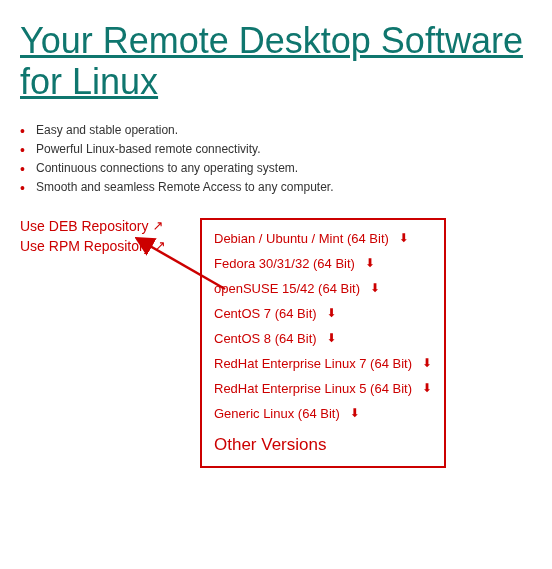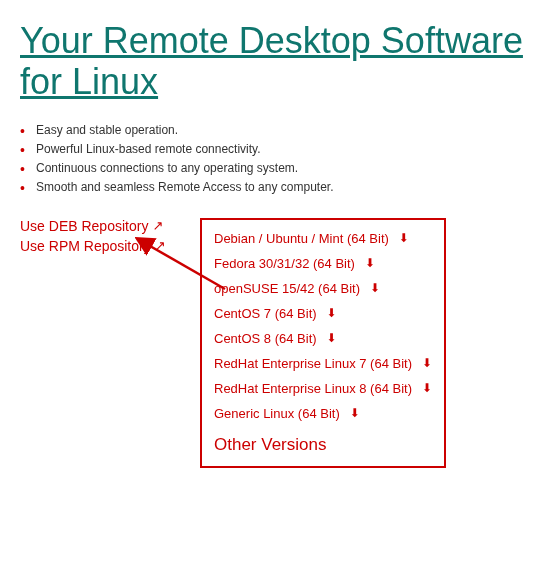--- a/index.html
+++ b/index.html
@@ -173,21 +173,21 @@
       </a>
       <a href="#" class="download-link">
         <span>CentOS 8 (64 Bit)</span>
         <span class="download-icon">⬇</span>
       </a>
       <a href="#" class="download-link">
         <span>RedHat Enterprise Linux 7 (64 Bit)</span>
         <span class="download-icon">⬇</span>
       </a>
       <a href="#" class="download-link">
-        <span>RedHat Enterprise Linux 8 (64 Bit)</span>
+        <span>RedHat Enterprise Linux 5 (64 Bit)</span>
         <span class="download-icon">⬇</span>
       </a>
       <a href="#" class="download-link">
         <span>Generic Linux (64 Bit)</span>
         <span class="download-icon">⬇</span>
       </a>
       <a href="#" class="other-versions-link">Other Versions</a>
     </div>
 </div>
 

